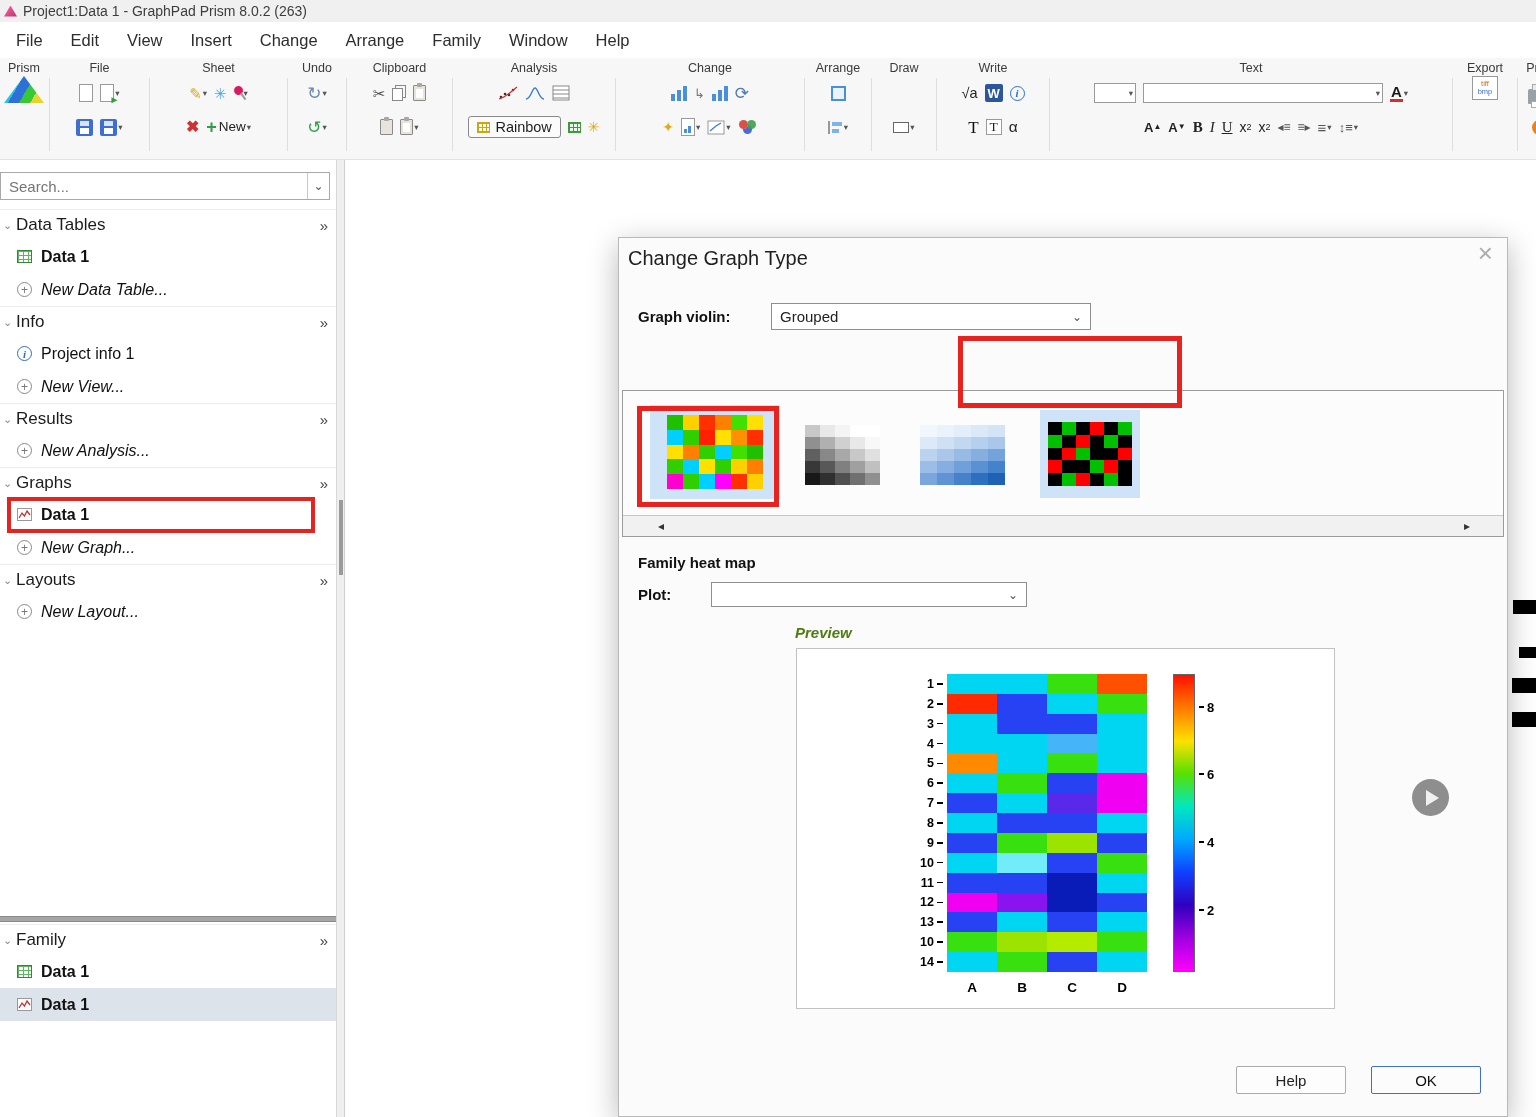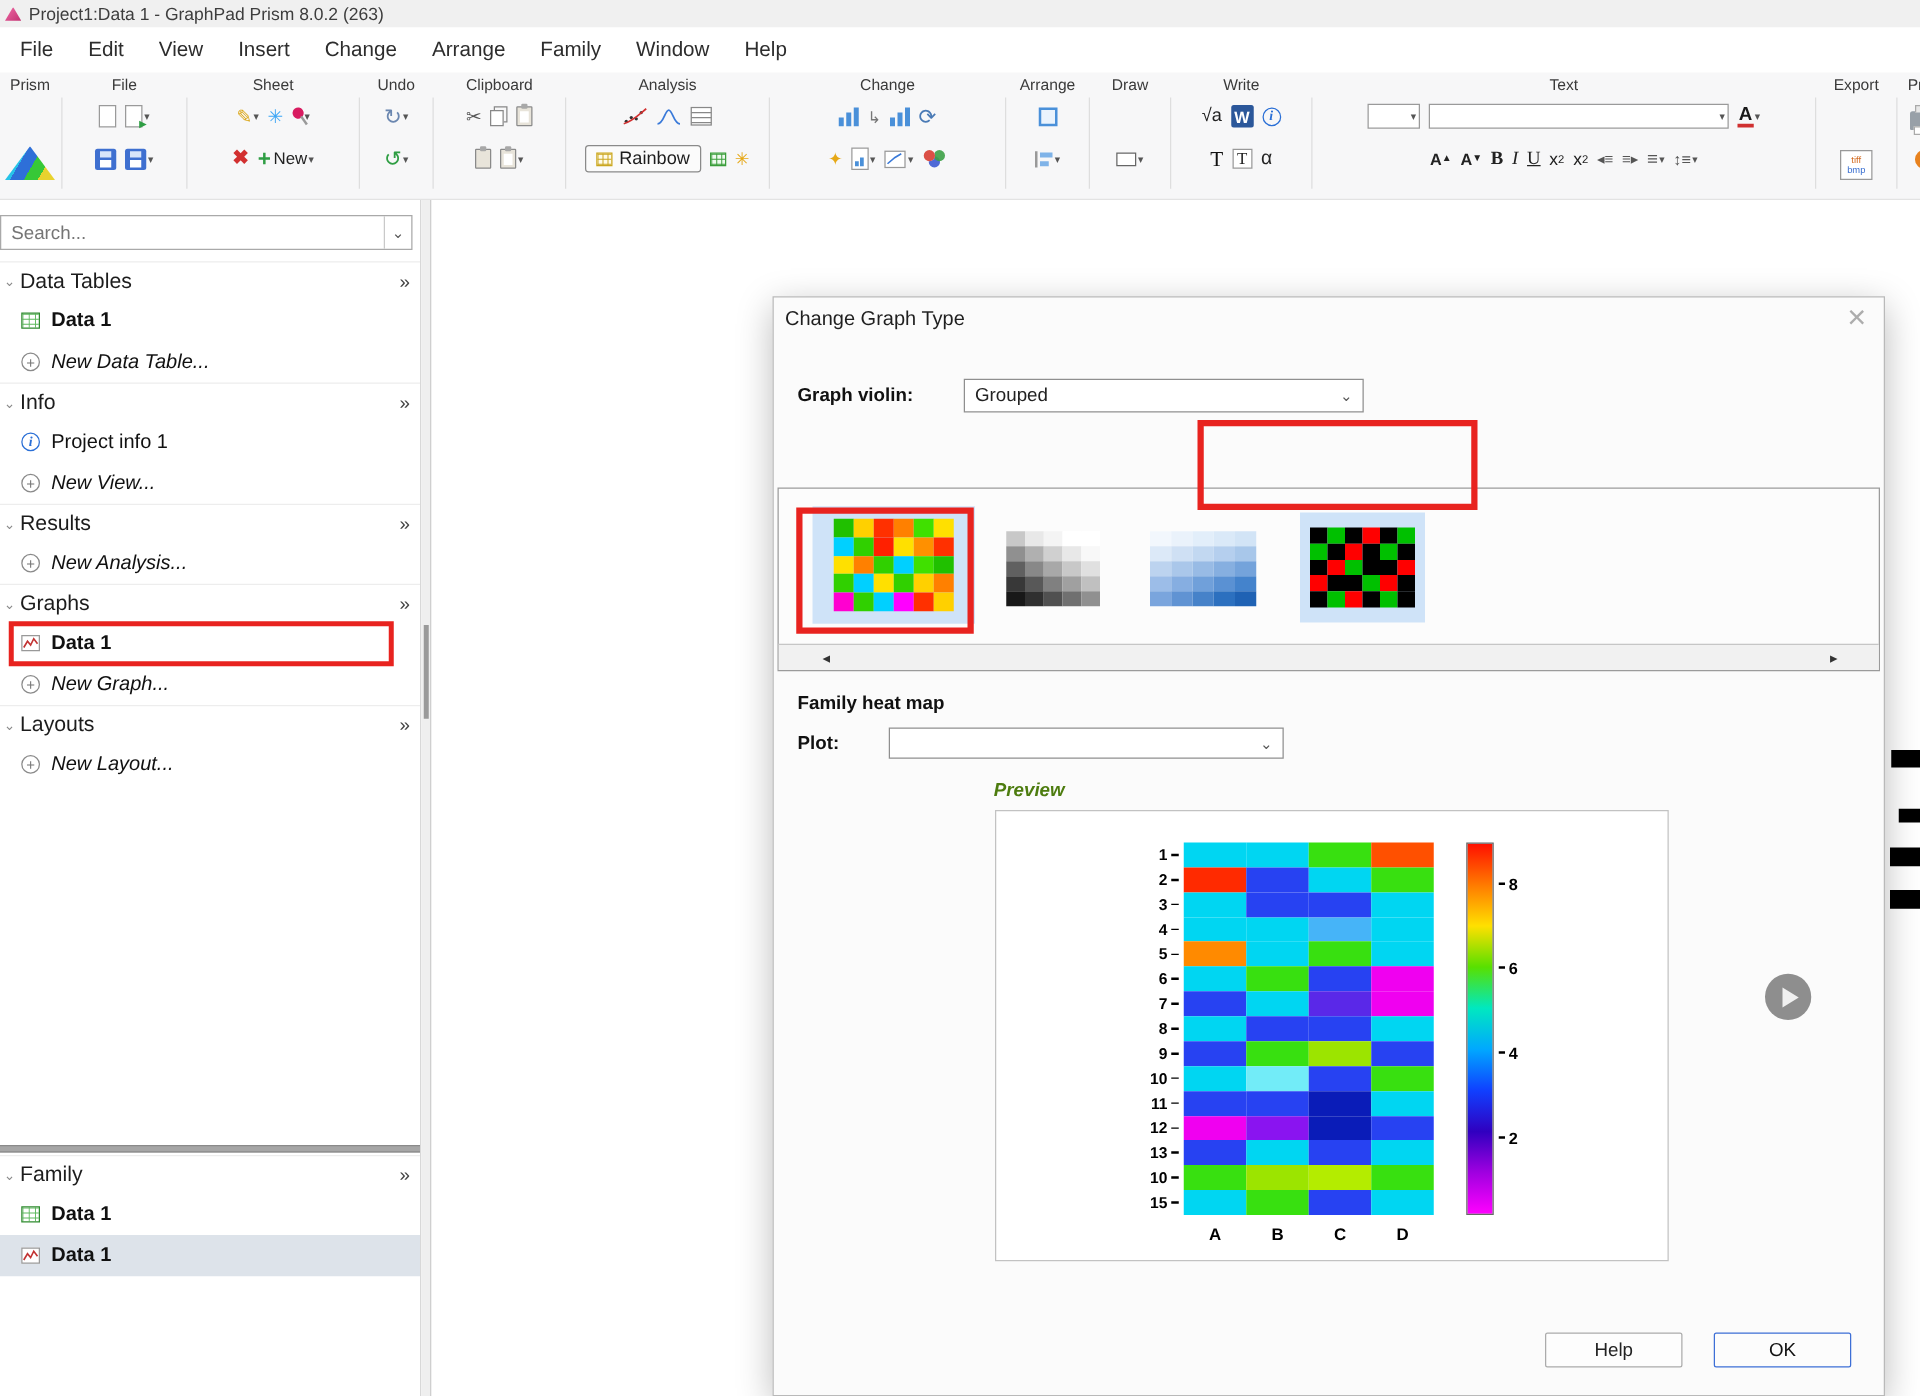--- a/index.html
+++ b/index.html
@@ -16,21 +16,21 @@
   #menubar { position:absolute; top:22px; left:0; width:100%; height:36px; background:#fff;
     display:flex; align-items:center; padding-left:2px; }
   .menu-item { padding:0 14px; font-size:16.5px; color:#2d2d2d; cursor:pointer; }
 
   
   #toolbar { position:absolute; top:58px; left:0; width:1536px; height:102px; background:#f7f7f8;
     border-bottom:1px solid #e3e3e3; display:flex; overflow:hidden; }
   .tg { display:flex; flex-direction:column; flex:0 0 auto; }
   .tl { font-size:12.5px; color:#3a3a3a; text-align:center; margin-top:3px; height:15px; }
   .ti-row { height:34px; display:flex; align-items:center; justify-content:center; gap:7px; }
-  .ti-tall { height:68px; display:flex; align-items:flex-end; justify-content:center; }
+  .ti-tall { height:68px; display:flex; align-items:flex-start; justify-content:center; }
   .tsep { width:1px; background:#dedede; margin:20px 1px 8px; flex:0 0 auto; }
   .tico { display:inline-flex; align-items:center; cursor:pointer; line-height:1; }
   .dd { font-size:8.5px; color:#555; margin-left:1px; }
   .prism-logo { width:40px; height:27px; clip-path:polygon(50% 0,100% 100%,0 100%);
     background:linear-gradient(120deg,#27c3e8 0 35%,#2e6fd8 35% 55%,#37c837 55% 75%,#e8d22e 75%); }
   .page-ic { width:14px; height:18px; background:#fff; border:1px solid #9a9a9a; position:relative; }
   .page-ic.green::after { content:"►"; position:absolute; right:-6px; bottom:-4px; color:#2f9e44; font-size:10px; }
   .page-chart::before { content:""; position:absolute; left:2px; bottom:2px; width:9px; height:7px;
     background-image:linear-gradient(#4a90d9,#4a90d9),linear-gradient(#4a90d9,#4a90d9);
     background-size:3px 4px,3px 7px; background-position:0 100%,4px 100%; background-repeat:no-repeat; }
@@ -128,21 +128,21 @@
   #sb-family { position:absolute; left:0; top:764px; right:0; }
   #vsplit { position:absolute; left:337px; top:160px; width:8px; height:957px; background:#efefef; border-right:1px solid #cfcfcf; cursor:col-resize; }
   #vthumb { position:absolute; left:339px; top:500px; width:4px; height:75px; background:#9a9a9a; }
 
   
   #canvas { position:absolute; left:346px; top:160px; right:0; bottom:0; background:#fff; }
 
   
   #dialog { position:absolute; left:618px; top:237px; width:890px; height:880px; background:#fbfbfb;
     border:1px solid #b9b9b9; box-shadow:0 8px 28px rgba(0,0,0,.28); z-index:10; }
-  .dlg-title { position:absolute; left:9px; top:9px; font-size:16px; color:#1f1f1f; }
+  .dlg-title { position:absolute; left:9px; top:9px; font-size:20px; color:#1f1f1f; }
   .dlg-close { position:absolute; right:14px; top:2px; font-size:26px; color:#adadad; cursor:pointer; line-height:1; }
   .gf-label { position:absolute; left:19px; top:70px; font-weight:bold; font-size:15px; color:#111; }
   .select { background:#fff; border:1px solid #8f8f8f; display:flex; align-items:center; padding:0 8px;
     font-size:15px; color:#222; cursor:pointer; }
   .select .chev { margin-left:auto; color:#555; font-size:12px; }
   .gf-select { position:absolute; left:152px; top:65px; width:320px; height:27px; }
   #tabs { position:absolute; left:3px; top:126px; right:3px; height:27px; display:flex; }
   .tab { flex:1; position:relative; height:27px; line-height:25px; border:1px solid #9b9b9b; border-left:none;
     background:linear-gradient(#f8f8f8,#ececec); font-weight:bold; font-size:14.5px; text-align:center;
     color:#1a1a1a; cursor:pointer; }
@@ -787,21 +787,21 @@
         </div>
         <div class="hm-rl">
           <span>13</span>
           <span class="rtick"></span>
         </div>
         <div class="hm-rl">
           <span>10</span>
           <span class="rtick"></span>
         </div>
         <div class="hm-rl">
-          <span>15</span>
+          <span>14</span>
           <span class="rtick"></span>
         </div>
       </div>
     <div id="hm-grid">
         <div style="background: rgb(0, 214, 242);"></div>
         <div style="background: rgb(0, 214, 242);"></div>
         <div style="background: rgb(56, 224, 16);"></div>
         <div style="background: rgb(255, 80, 0);"></div>
         <div style="background: rgb(255, 42, 0);"></div>
         <div style="background: rgb(39, 66, 242);"></div>

